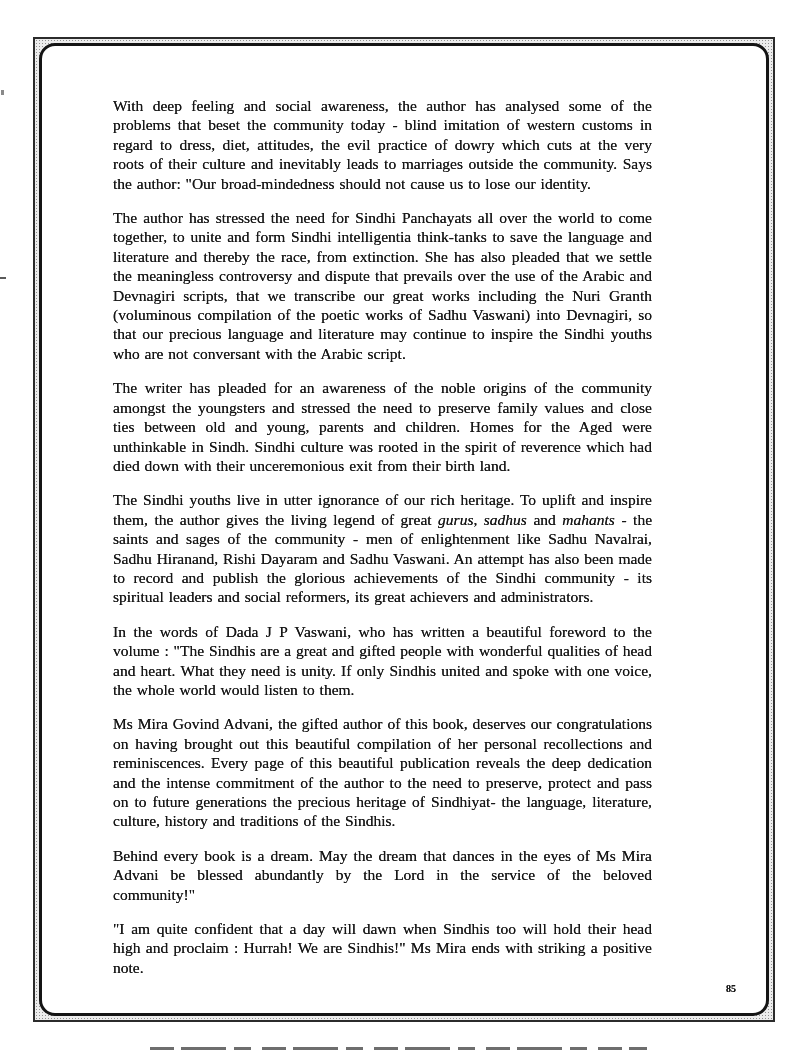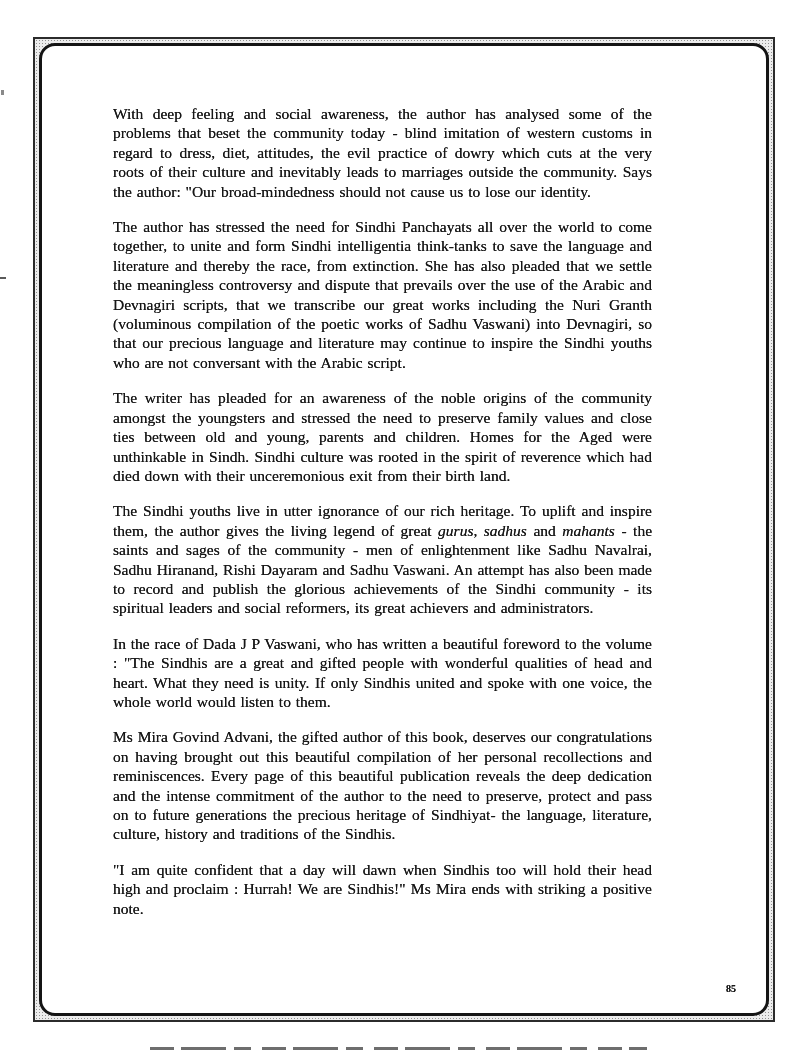--- a/index.html
+++ b/index.html
@@ -42,21 +42,21 @@
     top: 88px;
     width: 539px;
     color: #171717;
     font-size: 15.5px;
     line-height: 19.4px;
     text-align: justify;
     text-shadow: 0 0 0.55px rgba(0,0,0,0.85);
     word-spacing: 1px;
   }
   .page-text p.para {
-    margin: 16px 0 15px 0;
+    margin: 8px 0 15px 0;
     font-family: Liberation Serif, serif;
   }
   .page-text .it {
     font-style: italic;
   }
   .page-number {
     position: absolute;
     left: 726px;
     top: 983px;
     font-size: 10px;
@@ -105,22 +105,23 @@
 
 <div class="scan-frame">
   <div class="inner-frame"></div>
 </div>
 
 <div class="page-text">
     <p class="para"><span>With deep feeling and social awareness, the author has analysed some of the problems that beset the community today - blind imitation of western customs in regard to dress, diet, attitudes, the evil practice of dowry which cuts at the very roots of their culture and inevitably leads to marriages outside the community. Says the author: "Our broad-mindedness should not cause us to lose our identity.</span></p>
     <p class="para"><span>The author has stressed the need for Sindhi Panchayats all over the world to come together, to unite and form Sindhi intelligentia think-tanks to save the language and literature and thereby the race, from extinction. She has also pleaded that we settle the meaningless controversy and dispute that prevails over the use of the Arabic and Devnagiri scripts, that we transcribe our great works including the Nuri Granth (voluminous compilation of the poetic works of Sadhu Vaswani) into Devnagiri, so that our precious language and literature may continue to inspire the Sindhi youths who are not conversant with the Arabic script.</span></p>
     <p class="para"><span>The writer has pleaded for an awareness of the noble origins of the community amongst the youngsters and stressed the need to preserve family values and close ties between old and young, parents and children. Homes for the Aged were unthinkable in Sindh. Sindhi culture was rooted in the spirit of reverence which had died down with their unceremonious exit from their birth land.</span></p>
     <p class="para"><span>The Sindhi youths live in utter ignorance of our rich heritage. To uplift and inspire them, the author gives the living legend of great </span><span class="it">gurus</span><span>, </span><span class="it">sadhus</span><span> and </span><span class="it">mahants</span><span> - the saints and sages of the community - men of enlightenment like Sadhu Navalrai, Sadhu Hiranand, Rishi Dayaram and Sadhu Vaswani. An attempt has also been made to record and publish the glorious achievements of the Sindhi community - its spiritual leaders and social reformers, its great achievers and administrators.</span></p>
-    <p class="para"><span>In the race of Dada J P Vaswani, who has written a beautiful foreword to the volume : "The Sindhis are a great and gifted people with wonderful qualities of head and heart. What they need is unity. If only Sindhis united and spoke with one voice, the whole world would listen to them.</span></p>
+    <p class="para"><span>In the words of Dada J P Vaswani, who has written a beautiful foreword to the volume : "The Sindhis are a great and gifted people with wonderful qualities of head and heart. What they need is unity. If only Sindhis united and spoke with one voice, the whole world would listen to them.</span></p>
     <p class="para"><span>Ms Mira Govind Advani, the gifted author of this book, deserves our congratulations on having brought out this beautiful compilation of her personal recollections and reminiscences. Every page of this beautiful publication reveals the deep dedication and the intense commitment of the author to the need to preserve, protect and pass on to future generations the precious heritage of Sindhiyat- the language, literature, culture, history and traditions of the Sindhis.</span></p>
+    <p class="para"><span>Behind every book is a dream. May the dream that dances in the eyes of Ms Mira Advani be blessed abundantly by the Lord in the service of the beloved community!"</span></p>
     <p class="para"><span>"I am quite confident that a day will dawn when Sindhis too will hold their head high and proclaim : Hurrah! We are Sindhis!" Ms Mira ends with striking a positive note.</span></p>
   </div>
 
 <div class="page-number">85</div>
 
 <div class="bottom-dashes"></div>
 <div class="speck-a"></div>
 <div class="speck-b"></div>
 
 </body></html>

